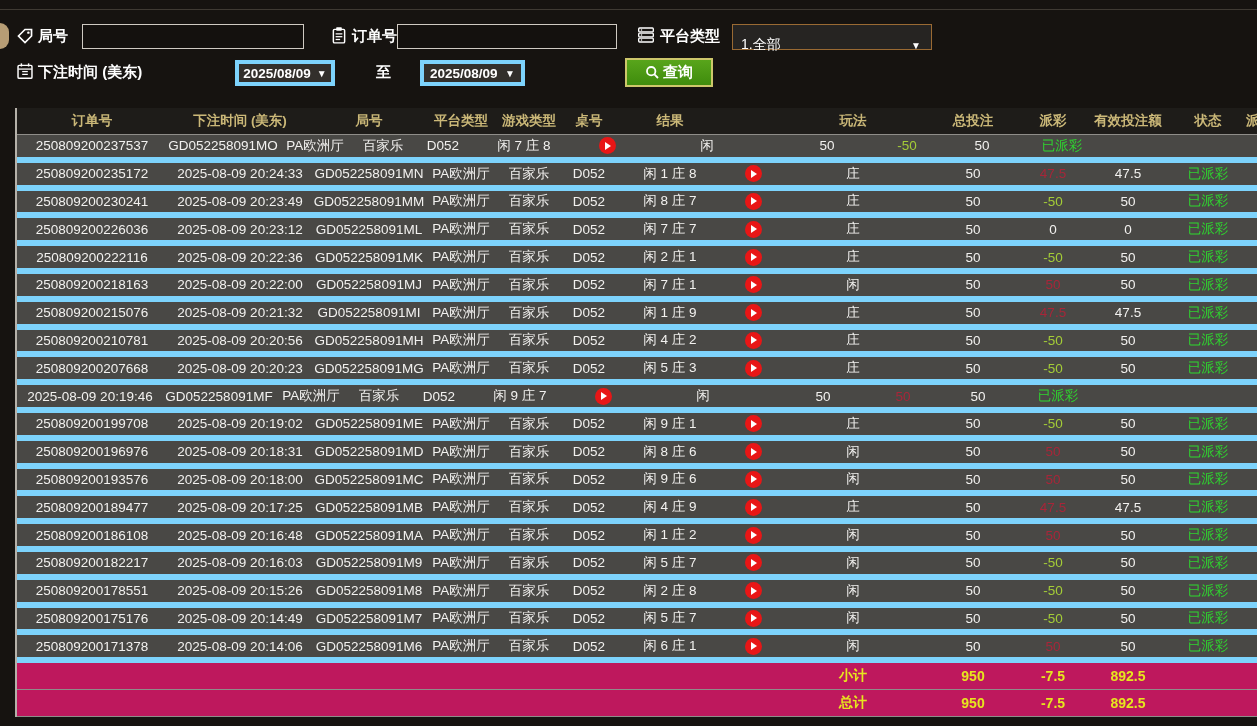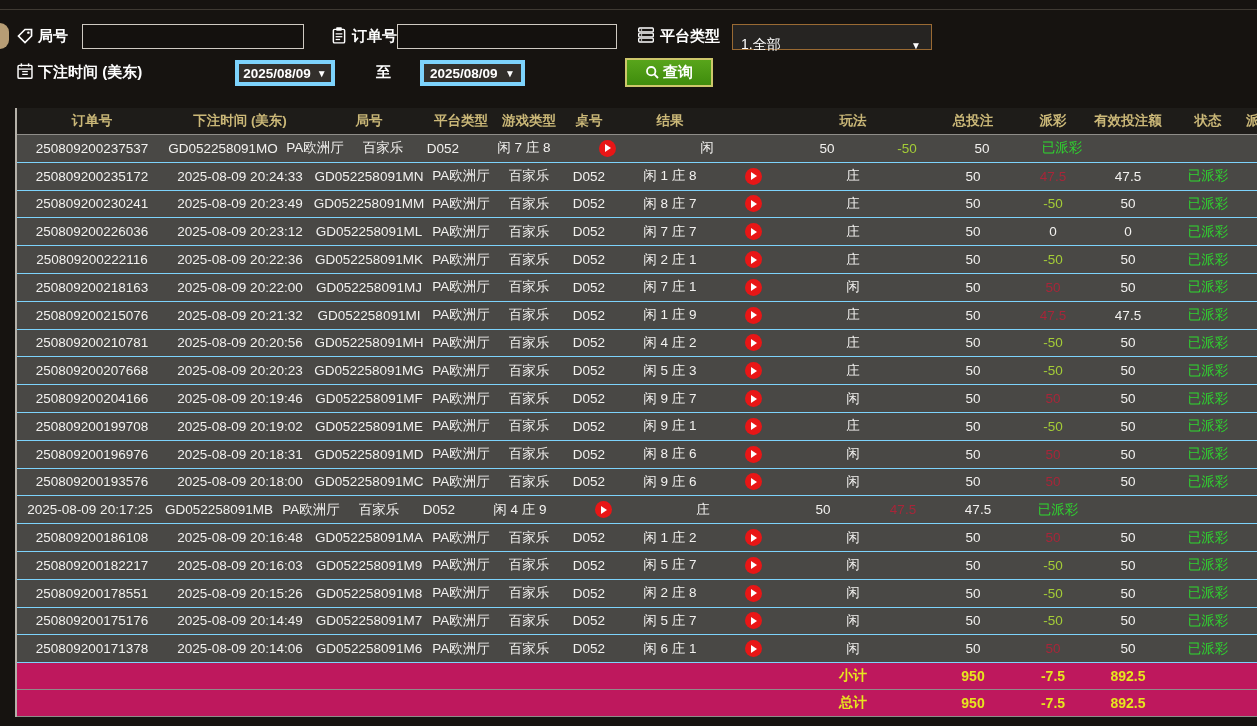--- a/index.html
+++ b/index.html
@@ -47,21 +47,21 @@
   .tbl {
     position:absolute; left:15px; top:108px; width:1242px;
     border-left:2px solid #b5b1a9;
   }
   .trow { display:flex; width:100%; }
   .thead-row { height:27px; background:#1e1c19; border-bottom:1px solid #8f8d89; }
   .th {
     color:#cbb878; font-weight:bold; font-size:13.5px;
     display:flex; align-items:center; justify-content:center; overflow:hidden; white-space:nowrap;
   }
-  .drow { height:27.8px; background:#494845; border-bottom:1px solid #7dd3fc; }
+  .drow { height:27.8px; background:#494845; border-bottom:6px solid #7dd3fc; }
   .td {
     color:#f2f1ef; font-size:13.5px;
     display:flex; align-items:center; justify-content:center; overflow:hidden; white-space:nowrap;
   }
   .frow { height:27px; background:#be185d; border-bottom:1px solid #8f8d89; }
   .frow .td { color:#e6e61e; font-weight:bold; font-size:14px; }
   .c0{width:150px}.c1{width:146px}.c2{width:112px}.c3{width:72px}.c4{width:64px}
   .c5{width:56px}.c6{width:106px}.c7{width:60px}.c8{width:140px}.c9{width:100px}
   .c10{width:60px}.c11{width:90px}.c12{width:70px}
   .cpartial{flex:1; justify-content:flex-start; padding-left:3px;}
@@ -325,21 +325,20 @@
           <div class="play-ico"></div>
         </div>
         <div class="td c8">庄</div>
         <div class="td c9">50</div>
         <div class="td c10 pay-loss">-50</div>
         <div class="td c11">50</div>
         <div class="td c12 status-paid">已派彩</div>
         <div class="td cpartial"></div>
       </div>
       <div class="trow drow">
-        <div class="td c0">250809200204166</div>
         <div class="td c1">2025-08-09 20:19:46</div>
         <div class="td c2">GD052258091MF</div>
         <div class="td c3">PA欧洲厅</div>
         <div class="td c4">百家乐</div>
         <div class="td c5">D052</div>
         <div class="td c6">闲 9 庄 7</div>
         <div class="td c7">
           <div class="play-ico"></div>
         </div>
         <div class="td c8">闲</div>
@@ -397,20 +396,21 @@
           <div class="play-ico"></div>
         </div>
         <div class="td c8">闲</div>
         <div class="td c9">50</div>
         <div class="td c10 pay-win">50</div>
         <div class="td c11">50</div>
         <div class="td c12 status-paid">已派彩</div>
         <div class="td cpartial"></div>
       </div>
       <div class="trow drow">
+        <div class="td c0">250809200189477</div>
         <div class="td c1">2025-08-09 20:17:25</div>
         <div class="td c2">GD052258091MB</div>
         <div class="td c3">PA欧洲厅</div>
         <div class="td c4">百家乐</div>
         <div class="td c5">D052</div>
         <div class="td c6">闲 4 庄 9</div>
         <div class="td c7">
           <div class="play-ico"></div>
         </div>
         <div class="td c8">庄</div>

